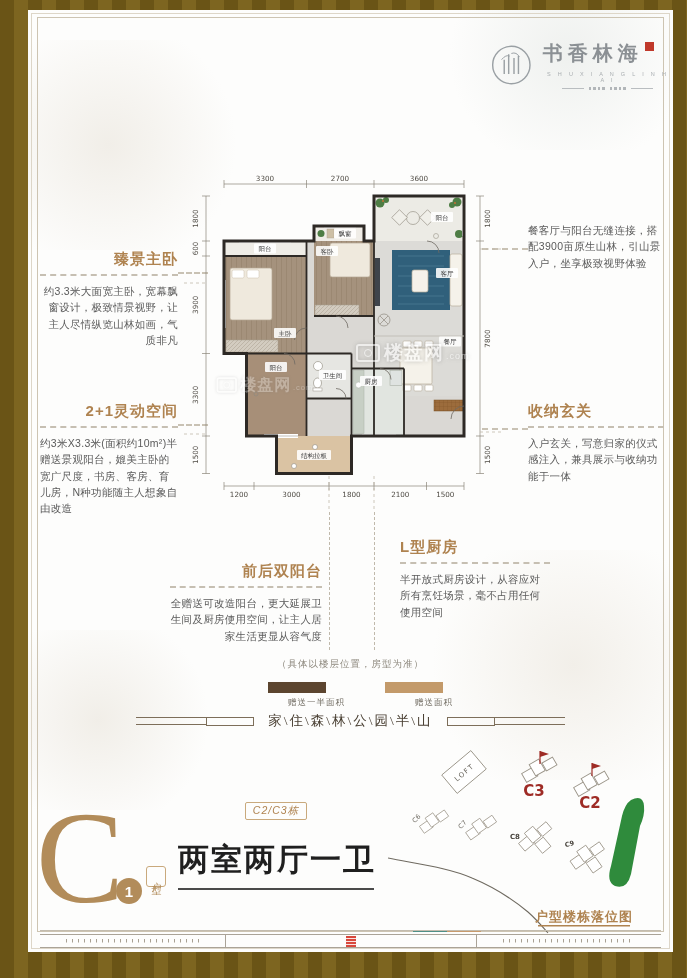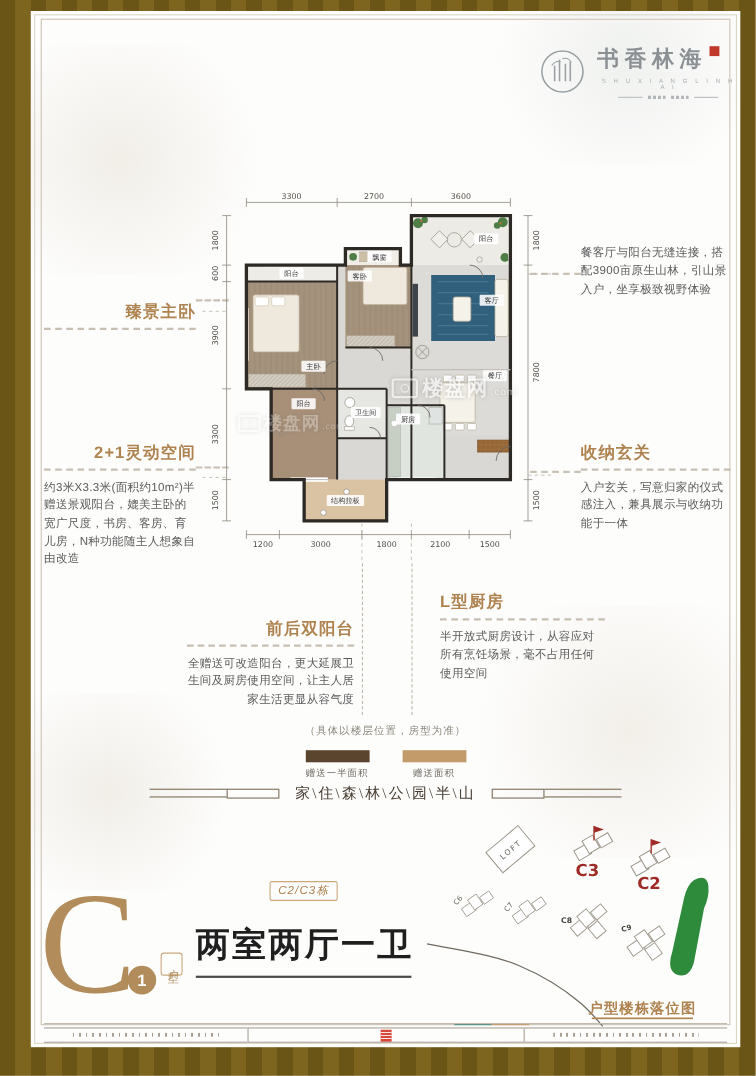--- a/index.html
+++ b/index.html
@@ -32,21 +32,21 @@
   .logo-letters{font-size:5.5px;color:#a9aeb1;letter-spacing:2.8px;margin-top:4px;text-align:center;}
   .logo-tagline{display:flex;align-items:center;gap:5px;justify-content:center;margin-top:4px;}
   .tl{width:22px;height:1px;background:#b9bdc0;}
   .tw{width:16px;height:3px;background:repeating-linear-gradient(90deg,#b2b6b9 0 2.5px,transparent 2.5px 4.5px);}
 
   
   .callout{position:absolute;}
   .co-title{font-size:15px;font-weight:700;color:#af8350;letter-spacing:1px;padding-bottom:5px;border-bottom:2px dashed #c6bfb2;margin-bottom:7px;}
   .co-body{font-size:10.5px;color:#5a5a5a;line-height:1.55;letter-spacing:.3px;}
   .ta-r{text-align:right;}
-  .co-left1{left:12px;top:240px;width:138px;margin-top:24px;}
+  .co-left1{left:12px;top:240px;width:138px;}
   .co-left2{left:12px;top:392px;width:138px;}
   .co-right1{left:500px;top:212px;width:136px;}
   .co-right2{left:500px;top:392px;width:136px;}
   .co-bottom1{left:142px;top:552px;width:152px;}
   .co-bottom2{left:372px;top:528px;width:150px;}
 
   .dash-h{position:absolute;border-top:2px dashed #c9c2b4;height:0;}
   .dh1{left:150px;top:262px;width:30px;}
   .dh2{left:150px;top:414px;width:30px;}
   .dh3{left:454px;top:238px;width:46px;}
@@ -67,21 +67,21 @@
   .wm-text{font-size:19px;font-weight:700;letter-spacing:1px;white-space:nowrap;}
   .wm-text small{font-size:9px;margin-left:2px;font-weight:400;}
 
   
   .note{position:absolute;left:0;right:0;top:648px;text-align:center;font-size:9.5px;color:#8d887d;letter-spacing:1px;}
   .legend{position:absolute;top:672px;left:0;right:0;display:flex;justify-content:center;gap:30px;}
   .legend-item{display:flex;flex-direction:column;align-items:center;}
   .sw{width:58px;height:11px;}
   .sw-dark{background:#5c452f;}
   .sw-tan{background:#c39a6a;}
-  .legend-label{font-size:8.5px;color:#6f6a60;margin-top:4px;letter-spacing:1px;}
+  .legend-label{font-size:8.5px;color:#6f6a60;margin-top:4px;letter-spacing:1px;margin-left:40px;}
   .slogan{position:absolute;top:702px;left:0;right:0;display:flex;align-items:center;justify-content:center;gap:14px;}
   .slogan-text{font-family:"Liberation Serif","DejaVu Serif",serif;font-size:13.5px;color:#473d30;letter-spacing:2px;white-space:nowrap;}
   .deco{display:flex;align-items:center;}
   .deco .bar{width:70px;height:6px;border-top:1.5px solid #7d6e5a;border-bottom:1.5px solid #7d6e5a;}
   .deco .box{width:46px;height:7px;border:1px solid #7d6e5a;}
 
   
   .bigC{position:absolute;left:8px;top:782px;font-family:"Liberation Serif","DejaVu Serif",serif;font-size:132px;line-height:1;color:#b28c5a;}
   .c-num{position:absolute;left:88px;top:868px;width:26px;height:26px;border-radius:50%;background:#b28c5a;color:#fff;font-size:15px;font-weight:700;display:flex;align-items:center;justify-content:center;}
   .c-type{position:absolute;left:118px;top:856px;border:1px solid #c9a97c;border-radius:3px;color:#b28c5a;font-size:10px;padding:4px 2px;}
@@ -131,20 +131,21 @@
         <span class="tl"></span>
           <span class="tw"></span>
           <span class="tw"></span>
           <span class="tl"></span>
       </div>
     </div>
   </div>
 
   <div class="callout co-left1 ta-r">
     <div class="co-title">臻景主卧</div>
+    <div class="co-body ta-r">约3.3米大面宽主卧，宽幕飘窗设计，极致情景视野，让主人尽情纵览山林如画，气质非凡</div>
   </div>
   <div class="callout co-left2">
     <div class="co-title ta-r">2+1灵动空间</div>
     <div class="co-body">约3米X3.3米(面积约10m²)半赠送景观阳台，媲美主卧的宽广尺度，书房、客房、育儿房，N种功能随主人想象自由改造</div>
   </div>
   <div class="callout co-right1">
     <div class="co-body">餐客厅与阳台无缝连接，搭配3900亩原生山林，引山景入户，坐享极致视野体验</div>
   </div>
   <div class="callout co-bottom1">
     <div class="co-title ta-r">前后双阳台</div>

